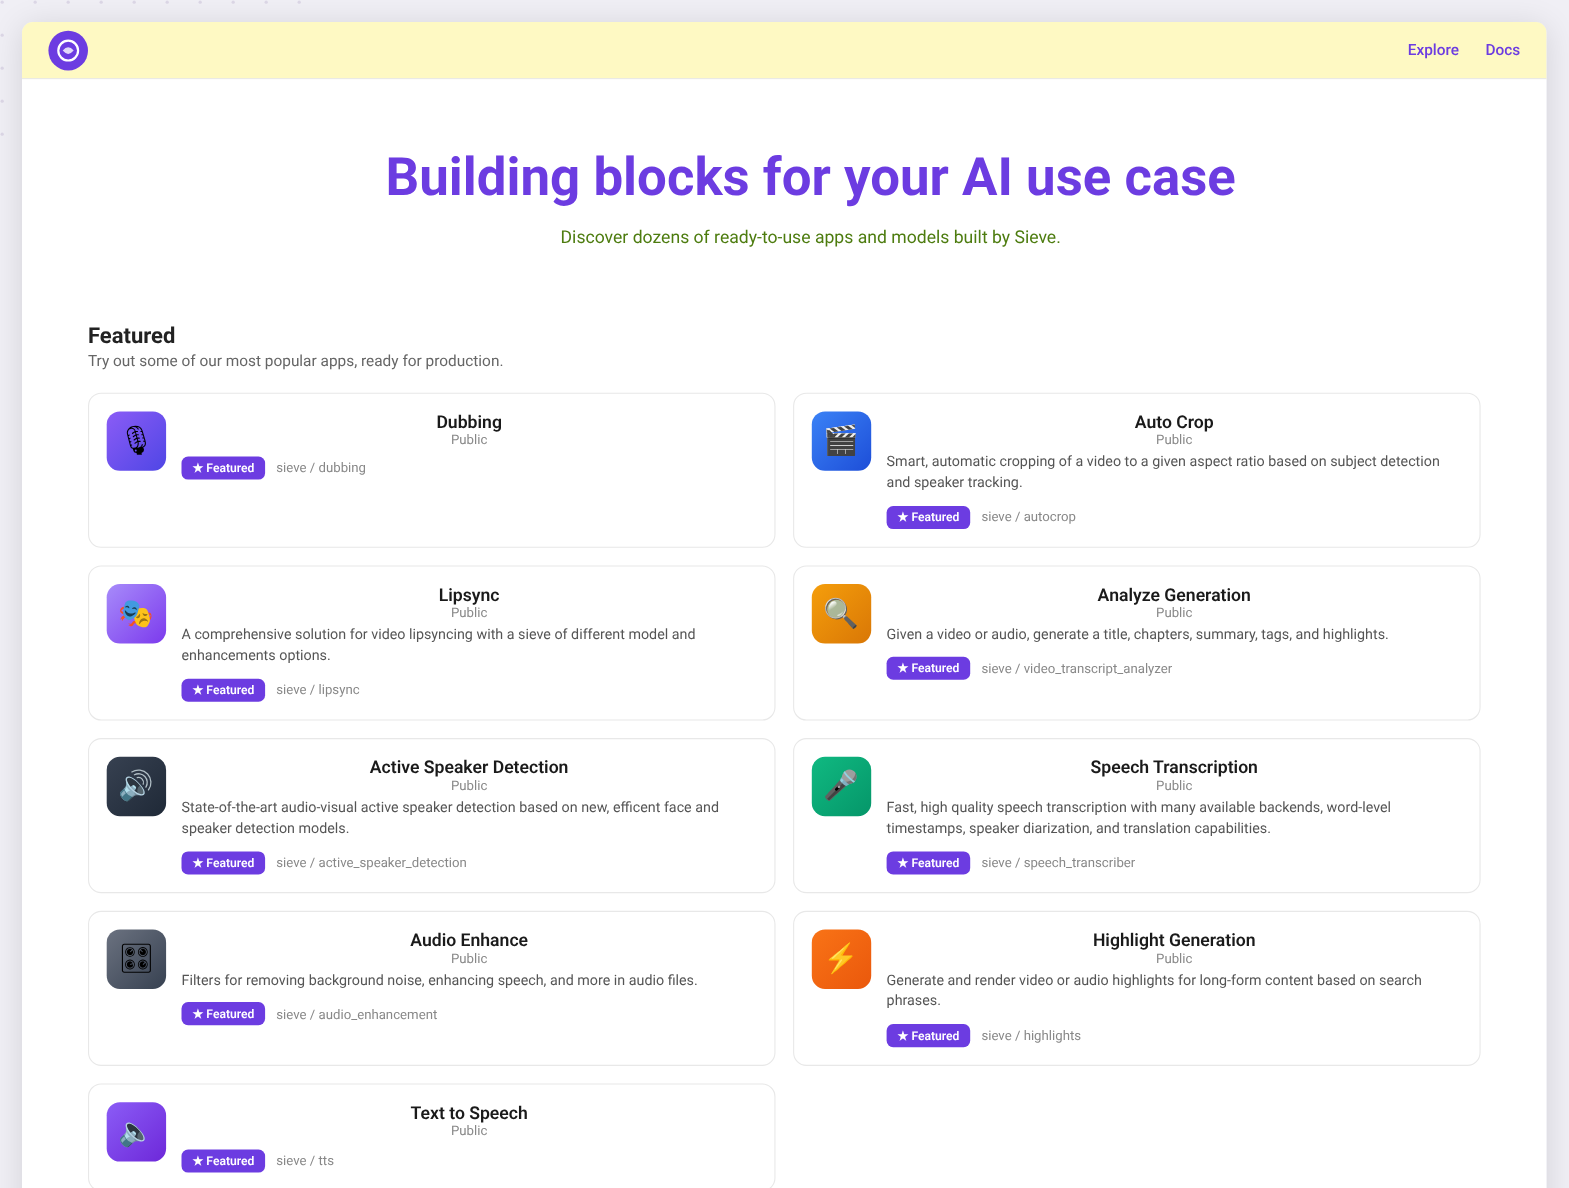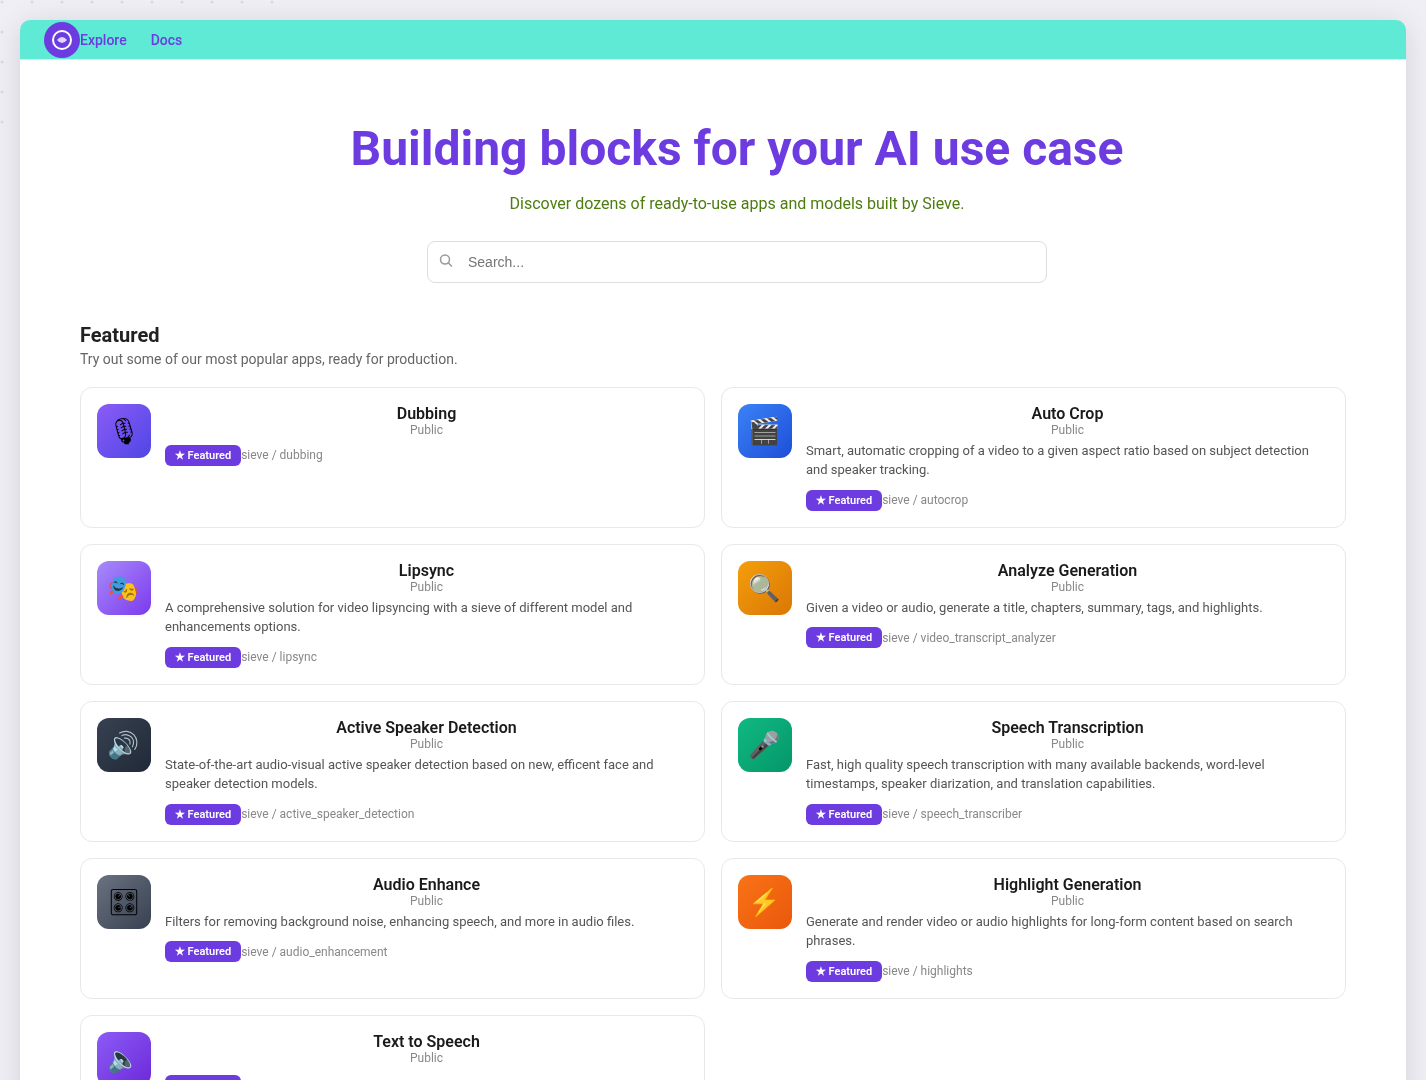--- a/index.html
+++ b/index.html
@@ -24,27 +24,27 @@
       position: relative;
       z-index: 1;
       margin: 20px 20px 0 20px;
       border-radius: 10px 10px 0 0;
       overflow: hidden;
       box-shadow: 0 4px 30px rgba(0,0,0,0.12);
     }
 
     
     .nav-bar {
-      background: #5eead4;
-      height: 40px;
+      background: #fef9c3;
+      height: 52px;
       display: flex;
       align-items: center;
       padding: 0 24px;
       border-bottom: 1px solid #e8e8e8;
-      justify-content: flex-start;
+      justify-content: space-between;
     }
 
     .nav-logo {
       display: flex;
       align-items: center;
       gap: 8px;
     }
 
     .logo-icon {
       width: 36px;
@@ -206,20 +206,21 @@
     .card-description {
       font-size: 13px;
       color: #555;
       line-height: 1.5;
       margin-bottom: 10px;
     }
 
     .card-footer {
       display: flex;
       align-items: center;
+      gap: 10px;
       margin-top: 8px;
     }
 
     .featured-badge {
       background: #6c3ce1;
       color: white;
       font-size: 11px;
       font-weight: 600;
       padding: 4px 10px;
       border-radius: 6px;
@@ -271,29 +272,20 @@
       <a class="nav-link">Explore</a>
       <a class="nav-link">Docs</a>
     </div>
   </nav>
 
   <div class="main-content">
 
     <div class="hero">
       <h1 class="hero-title">Building blocks for your AI use case</h1>
       <p class="hero-subtitle">Discover dozens of ready-to-use apps and models built by Sieve.</p>
-      <div class="search-container">
-        <span class="search-icon-wrap">
-          <svg width="14" height="14" viewBox="0 0 14 14" fill="none">
-            <circle cx="6" cy="6" r="4.5" stroke="#999" stroke-width="1.5"></circle>
-            <path d="M9.5 9.5L12.5 12.5" stroke="#999" stroke-width="1.5" stroke-linecap="round"></path>
-          </svg>
-        </span>
-        <input class="search-input" type="text" placeholder="Search..." style="">
-      </div>
     </div>
 
     <div class="featured-section">
       <h2 class="section-title">Featured</h2>
       <p class="section-subtitle">Try out some of our most popular apps, ready for production.</p>
 
       <div class="cards-grid" id="cards-container">
 
       <div class="card">
     <div class="card-header">

